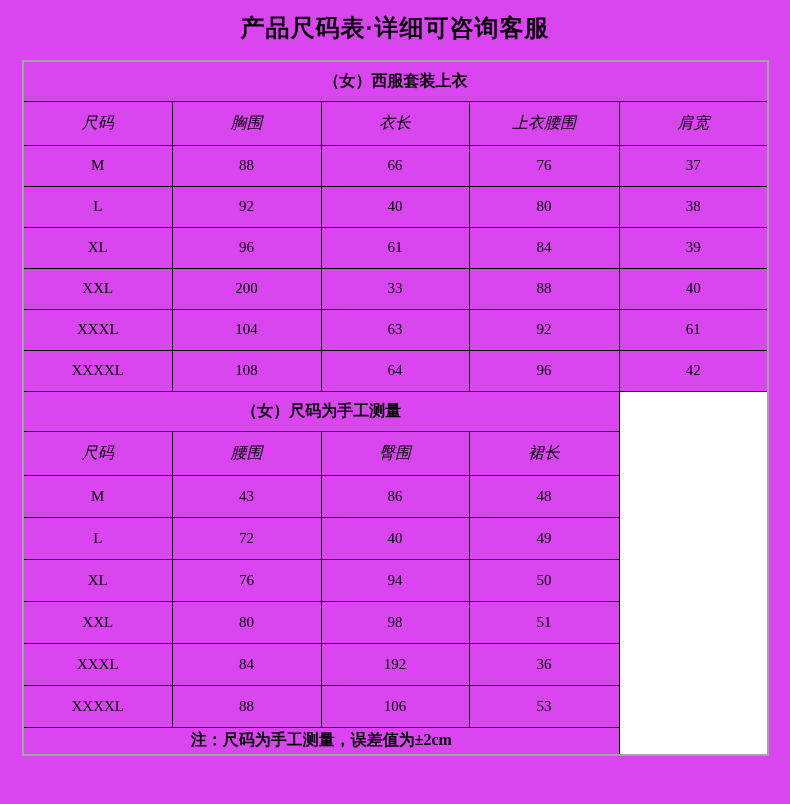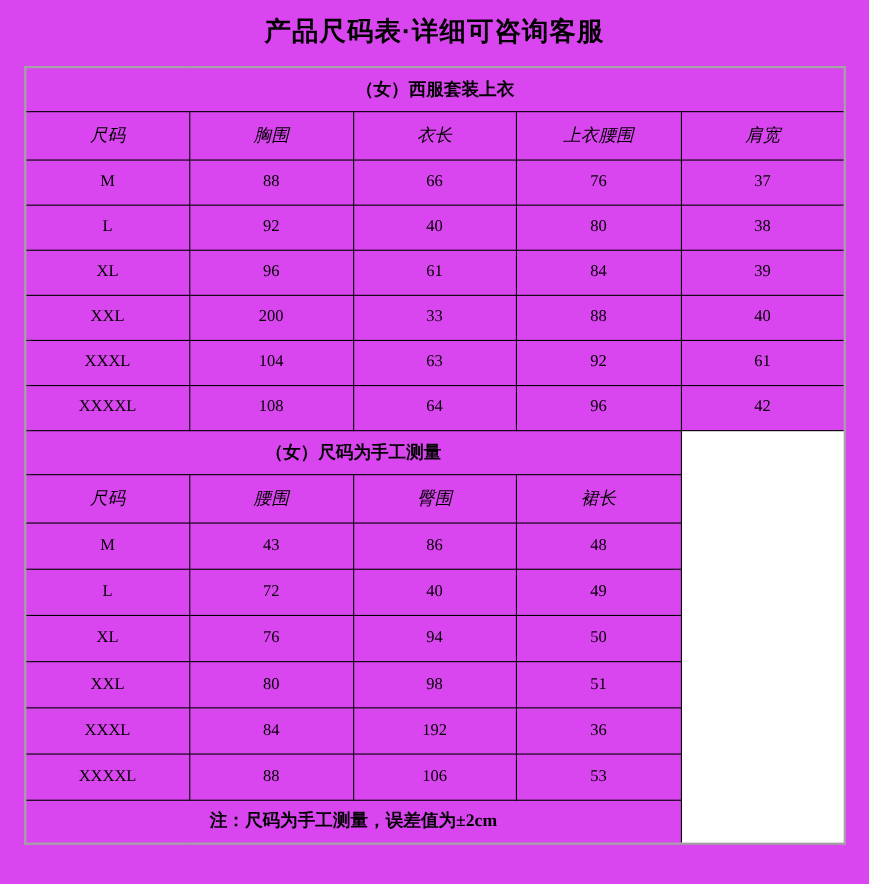--- a/index.html
+++ b/index.html
@@ -66,21 +66,21 @@
     height: 41px;
     font-size: 15px;
   }
   tr.data-row-2 td {
     height: 42px;
     font-size: 15px;
   }
   td.note-cell {
     font-weight: bold;
     font-size: 17px;
-    height: 40px;
+    height: 28px;
     text-align: center;
     font-family: "Liberation Sans", sans-serif;
     margin-left: 16px;
   }
   td.empty-cell {
     background: #ffffff;
   }
 </style>
 </head>
 <body>

